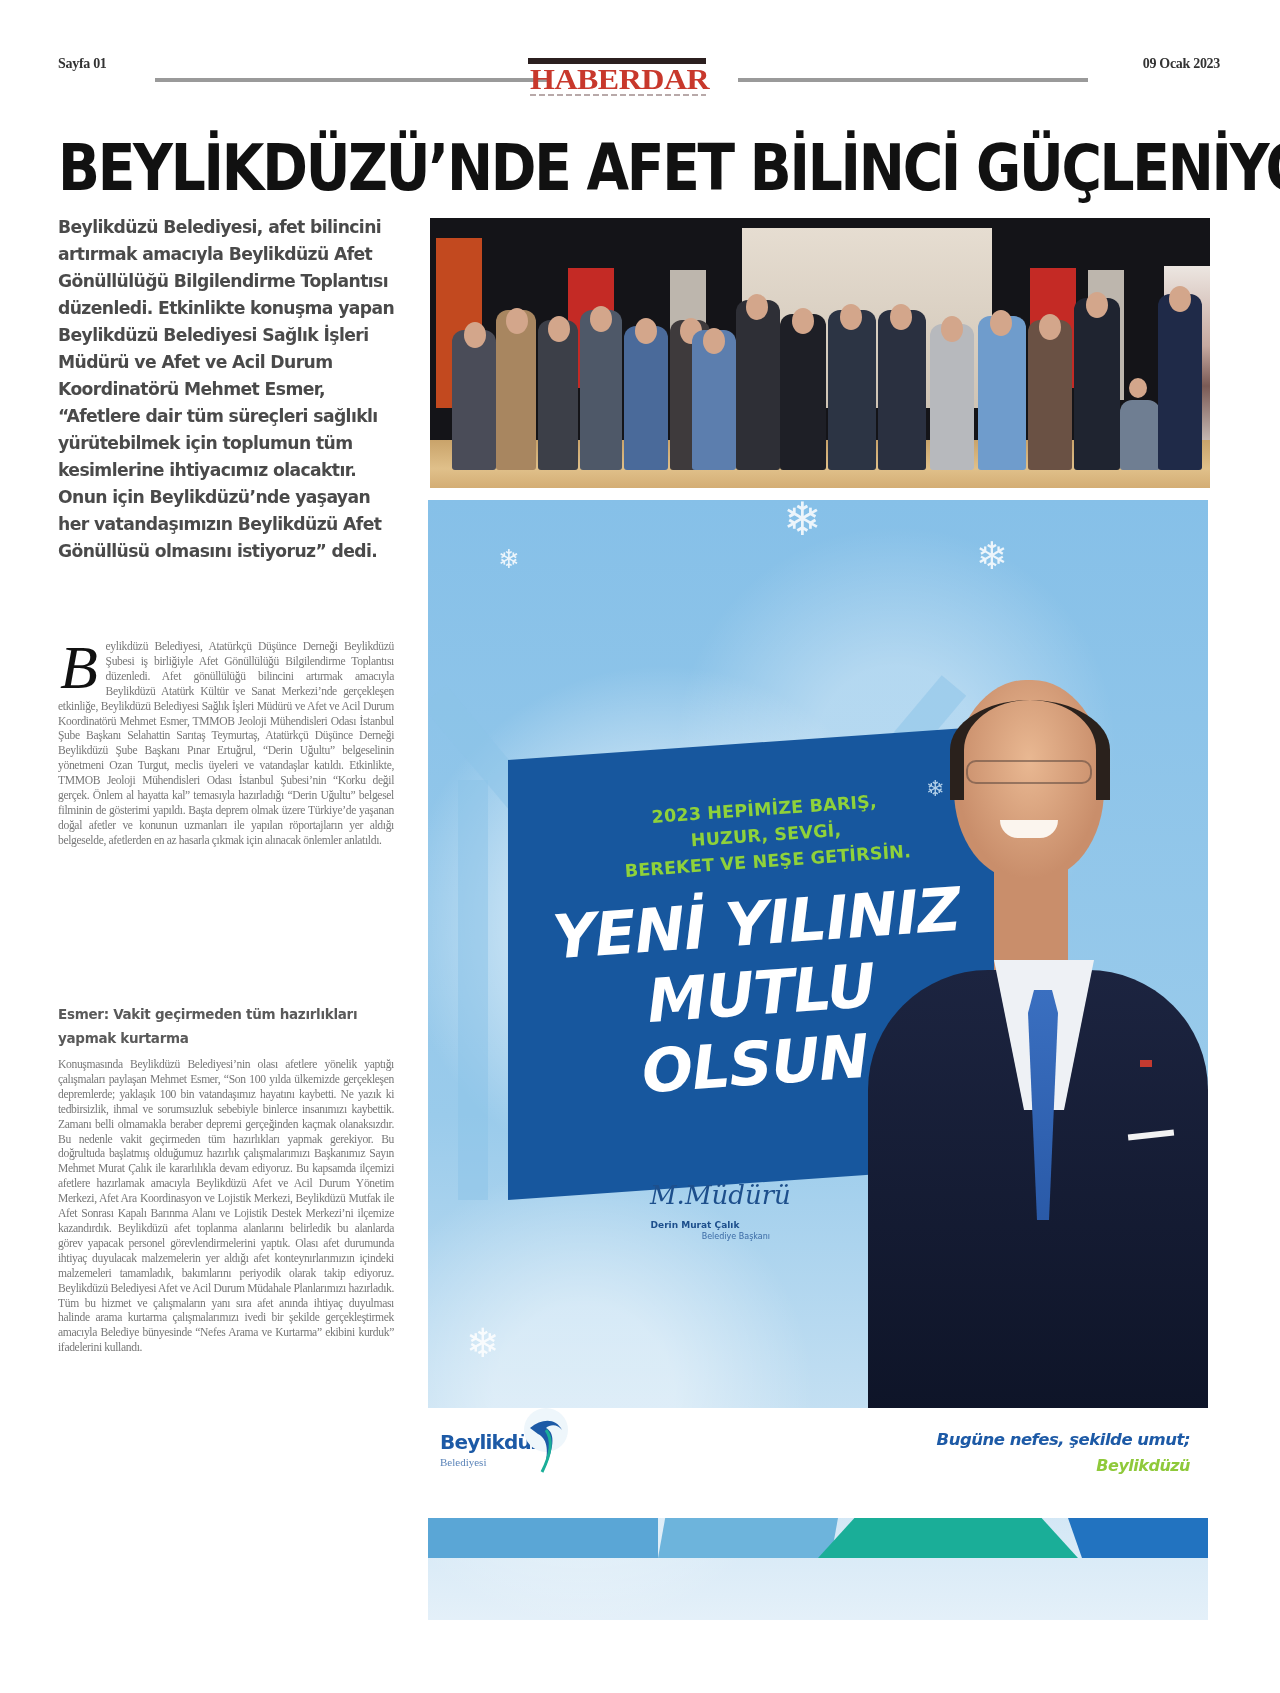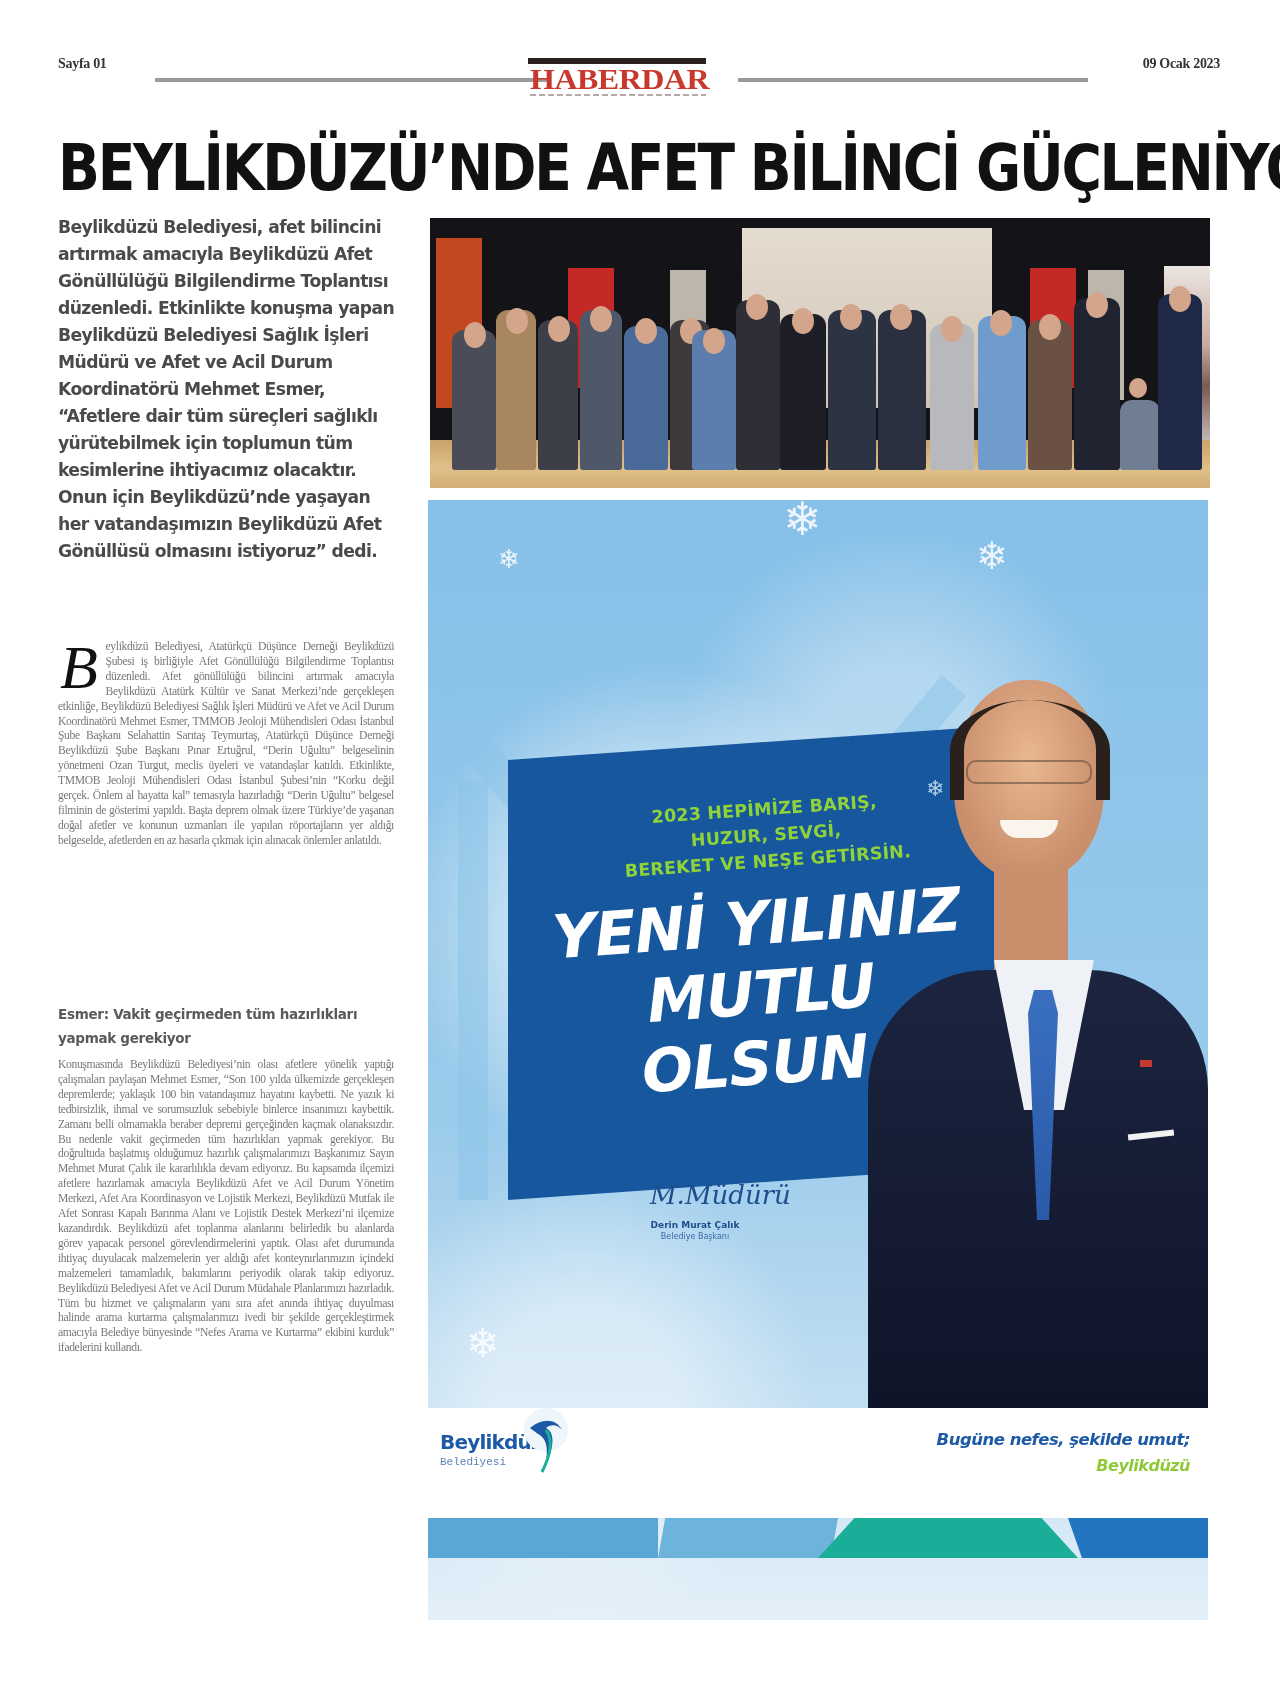--- a/index.html
+++ b/index.html
@@ -46,39 +46,39 @@
       radial-gradient(circle at 60% 22%, rgba(255,255,255,0.35) 0 80px, transparent 220px),
       linear-gradient(180deg, #86c0e8 0%, #9acbeb 55%, #c9e2f3 85%, #e4f0f9 100%); }
   .ad .flake-arm { position: absolute; background: rgba(140,195,232,0.95); }
   .ad .flake { position: absolute; color: #ffffff; font-family: "DejaVu Sans", sans-serif; opacity: 0.85; }
   .ad .banner { position: absolute; left: 80px; top: 260px; width: 490px; height: 440px; background: #17579e; transform: skewY(-4deg); transform-origin: left top; }
   .ad .wish { position: absolute; left: 118px; top: 296px; width: 440px; text-align: center; font-family: "DejaVu Sans", sans-serif; font-weight: bold; font-size: 17.5px; line-height: 26px; color: #8fd23a; transform: rotate(-4deg); letter-spacing: 0.2px; }
   .ad .big { position: absolute; left: 118px; top: 388px; width: 430px; text-align: center; font-family: "DejaVu Sans", sans-serif; font-weight: bold; font-style: italic; font-size: 60px; line-height: 70px; color: #ffffff; transform: rotate(-4deg); letter-spacing: -1px; }
   .ad .small-flake { position: absolute; left: 498px; top: 276px; font-size: 22px; color: #cfe6f7; }
   .ad .sig { position: absolute; left: 222px; top: 680px; font-family: "DejaVu Serif", serif; font-style: italic; font-size: 26px; color: #1d4f8c; }
   .ad .sig-name { position: absolute; left: 192px; top: 720px; width: 150px; text-align: center; font-family: "DejaVu Sans", sans-serif; font-weight: bold; font-size: 9px; color: #1d4f8c; }
-  .ad .sig-title { position: absolute; left: 192px; top: 732px; width: 150px; text-align: center; font-family: "DejaVu Sans", sans-serif; font-size: 8px; color: #3a6aa5; }
+  .ad .sig-title { position: absolute; left: 192px; top: 732px; width: 150px; text-align: right; font-family: "DejaVu Sans", sans-serif; font-size: 8px; color: #3a6aa5; }
 
   
   .ad .mayor { position: absolute; left: 430px; top: 170px; width: 350px; height: 770px; }
   .ad .suit { position: absolute; left: 10px; top: 300px; width: 340px; height: 480px; background: linear-gradient(180deg, #1c2440, #0d1326); border-radius: 120px 120px 0 0; }
   .ad .collar { position: absolute; left: 136px; top: 290px; width: 100px; height: 150px; background: #eef1f5; clip-path: polygon(0 0, 100% 0, 70% 100%, 30% 100%); }
   .ad .tie { position: absolute; left: 170px; top: 320px; width: 30px; height: 230px; background: linear-gradient(180deg, #3a6fc0, #2a5aa8); clip-path: polygon(20% 0, 80% 0, 100% 10%, 70% 100%, 30% 100%, 0 10%); }
   .ad .face { position: absolute; left: 96px; top: 10px; width: 150px; height: 200px; border-radius: 48% 48% 45% 45%; background: radial-gradient(ellipse at 50% 40%, #e9b892, #c98e6b 70%); }
   .ad .neck { position: absolute; left: 136px; top: 190px; width: 74px; height: 110px; background: #c98e6b; }
   .ad .hair { position: absolute; left: 92px; top: 30px; width: 160px; height: 100px; border-left: 14px solid #2a211c; border-right: 14px solid #2a211c; border-radius: 50% 50% 0 0; }
   .ad .glasses { position: absolute; left: 108px; top: 90px; width: 126px; height: 24px; border: 2px solid rgba(90,70,60,0.55); border-radius: 10px; }
   .ad .smile { position: absolute; left: 142px; top: 150px; width: 58px; height: 18px; background: #fbf5ee; border-radius: 0 0 30px 30px; }
   .ad .pin { position: absolute; left: 282px; top: 390px; width: 12px; height: 7px; background: #c43a30; }
   .ad .pocket { position: absolute; left: 270px; top: 462px; width: 46px; height: 6px; background: #f2f2f2; transform: rotate(-6deg); }
 
   
   .ad .footer { position: absolute; left: 0; top: 908px; width: 100%; height: 110px; background: #ffffff; }
   .ad .brand { position: absolute; left: 12px; top: 22px; font-family: "DejaVu Sans", sans-serif; font-weight: bold; font-size: 20px; color: #1d5aa6; letter-spacing: -0.8px; }
-  .ad .brand-sub { position: absolute; left: 12px; top: 48px; font-family: Liberation Mono, monospace; font-size: 11px; color: #5a83b8; }
+  .ad .brand-sub { position: absolute; left: 12px; top: 48px; font-family: Liberation Serif, serif; font-size: 11px; color: #5a83b8; }
   .ad .swallow { position: absolute; left: 88px; top: 0px; width: 60px; height: 72px; }
   .ad .slogan { position: absolute; right: 18px; top: 22px; text-align: right; font-family: "DejaVu Sans", sans-serif; font-weight: bold; font-style: italic; font-size: 16.5px; color: #1d5aa6; letter-spacing: -0.5px; }
   .ad .slogan-brand { position: absolute; right: 18px; top: 48px; font-family: "DejaVu Sans", sans-serif; font-weight: bold; font-style: italic; font-size: 16px; color: #8fc93a; letter-spacing: -0.5px; }
   .ad .stripes { position: absolute; left: 0; top: 1018px; width: 100%; height: 40px; }
   .ad .stripe { position: absolute; top: 0; height: 40px; }
 </style>
 </head>
 <body>
 
 <header class="masthead">
@@ -95,21 +95,21 @@
 
 <h1 class="headline">BEYLİKDÜZÜ’NDE AFET BİLİNCİ GÜÇLENİYOR</h1>
 
 <p class="lead">Beylikdüzü Belediyesi, afet bilincini artırmak amacıyla Beylikdüzü Afet Gönüllülüğü Bilgilendirme Toplantısı düzenledi. Etkinlikte konuşma yapan Beylikdüzü Belediyesi Sağlık İşleri Müdürü ve Afet ve Acil Durum Koordinatörü Mehmet Esmer, “Afetlere dair tüm süreçleri sağlıklı yürütebilmek için toplumun tüm kesimlerine ihtiyacımız olacaktır. Onun için Beylikdüzü’nde yaşayan her vatandaşımızın Beylikdüzü Afet Gönüllüsü olmasını istiyoruz” dedi.</p>
 
 <div class="body-col body-1">
   <span class="dropcap">B</span>
   <span>eylikdüzü Belediyesi, Atatürkçü Düşünce Derneği Beylikdüzü Şubesi iş birliğiyle Afet Gönüllülüğü Bilgilendirme Toplantısı düzenledi. Afet gönüllülüğü bilincini artırmak amacıyla Beylikdüzü Atatürk Kültür ve Sanat Merkezi’nde gerçekleşen etkinliğe, Beylikdüzü Belediyesi Sağlık İşleri Müdürü ve Afet ve Acil Durum Koordinatörü Mehmet Esmer, TMMOB Jeoloji Mühendisleri Odası İstanbul Şube Başkanı Selahattin Sarıtaş Teymurtaş, Atatürkçü Düşünce Derneği Beylikdüzü Şube Başkanı Pınar Ertuğrul, “Derin Uğultu” belgeselinin yönetmeni Ozan Turgut, meclis üyeleri ve vatandaşlar katıldı. Etkinlikte, TMMOB Jeoloji Mühendisleri Odası İstanbul Şubesi’nin “Korku değil gerçek. Önlem al hayatta kal” temasıyla hazırladığı “Derin Uğultu” belgesel filminin de gösterimi yapıldı. Başta deprem olmak üzere Türkiye’de yaşanan doğal afetler ve konunun uzmanları ile yapılan röportajların yer aldığı belgeselde, afetlerden en az hasarla çıkmak için alınacak önlemler anlatıldı.</span>
 </div>
 
-<h2 class="subhead">Esmer: Vakit geçirmeden tüm hazırlıkları yapmak gerekiyor</h2>
+<h2 class="subhead">Esmer: Vakit geçirmeden tüm hazırlıkları yapmak kurtarma</h2>
 
 <div class="body-col body-2">Konuşmasında Beylikdüzü Belediyesi’nin olası afetlere yönelik yaptığı çalışmaları paylaşan Mehmet Esmer, “Son 100 yılda ülkemizde gerçekleşen depremlerde; yaklaşık 100 bin vatandaşımız hayatını kaybetti. Ne yazık ki tedbirsizlik, ihmal ve sorumsuzluk sebebiyle binlerce insanımızı kaybettik. Zamanı belli olmamakla beraber depremi gerçeğinden kaçmak olanaksızdır. Bu nedenle vakit geçirmeden tüm hazırlıkları yapmak gerekiyor. Bu doğrultuda başlatmış olduğumuz hazırlık çalışmalarımızı Başkanımız Sayın Mehmet Murat Çalık ile kararlılıkla devam ediyoruz. Bu kapsamda ilçemizi afetlere hazırlamak amacıyla Beylikdüzü Afet ve Acil Durum Yönetim Merkezi, Afet Ara Koordinasyon ve Lojistik Merkezi, Beylikdüzü Mutfak ile Afet Sonrası Kapalı Barınma Alanı ve Lojistik Destek Merkezi’ni ilçemize kazandırdık. Beylikdüzü afet toplanma alanlarını belirledik bu alanlarda görev yapacak personel görevlendirmelerini yaptık. Olası afet durumunda ihtiyaç duyulacak malzemelerin yer aldığı afet konteynırlarımızın içindeki malzemeleri tamamladık, bakımlarını periyodik olarak takip ediyoruz. Beylikdüzü Belediyesi Afet ve Acil Durum Müdahale Planlarımızı hazırladık. Tüm bu hizmet ve çalışmaların yanı sıra afet anında ihtiyaç duyulması halinde arama kurtarma çalışmalarımızı ivedi bir şekilde gerçekleştirmek amacıyla Belediye bünyesinde “Nefes Arama ve Kurtarma” ekibini kurduk” ifadelerini kullandı.</div>
 
 <figure class="photo">
   <div class="screen"></div>
   <div class="banner" style="left:6px;top:20px;height:170px;background:#c2491f;"></div>
   <div class="banner" style="left:138px;top:50px;"></div>
   <div class="pillar" style="left:240px;top:52px;"></div>
   <div class="banner" style="left:600px;top:50px;"></div>
   <div class="pillar" style="left:658px;top:52px;"></div>

